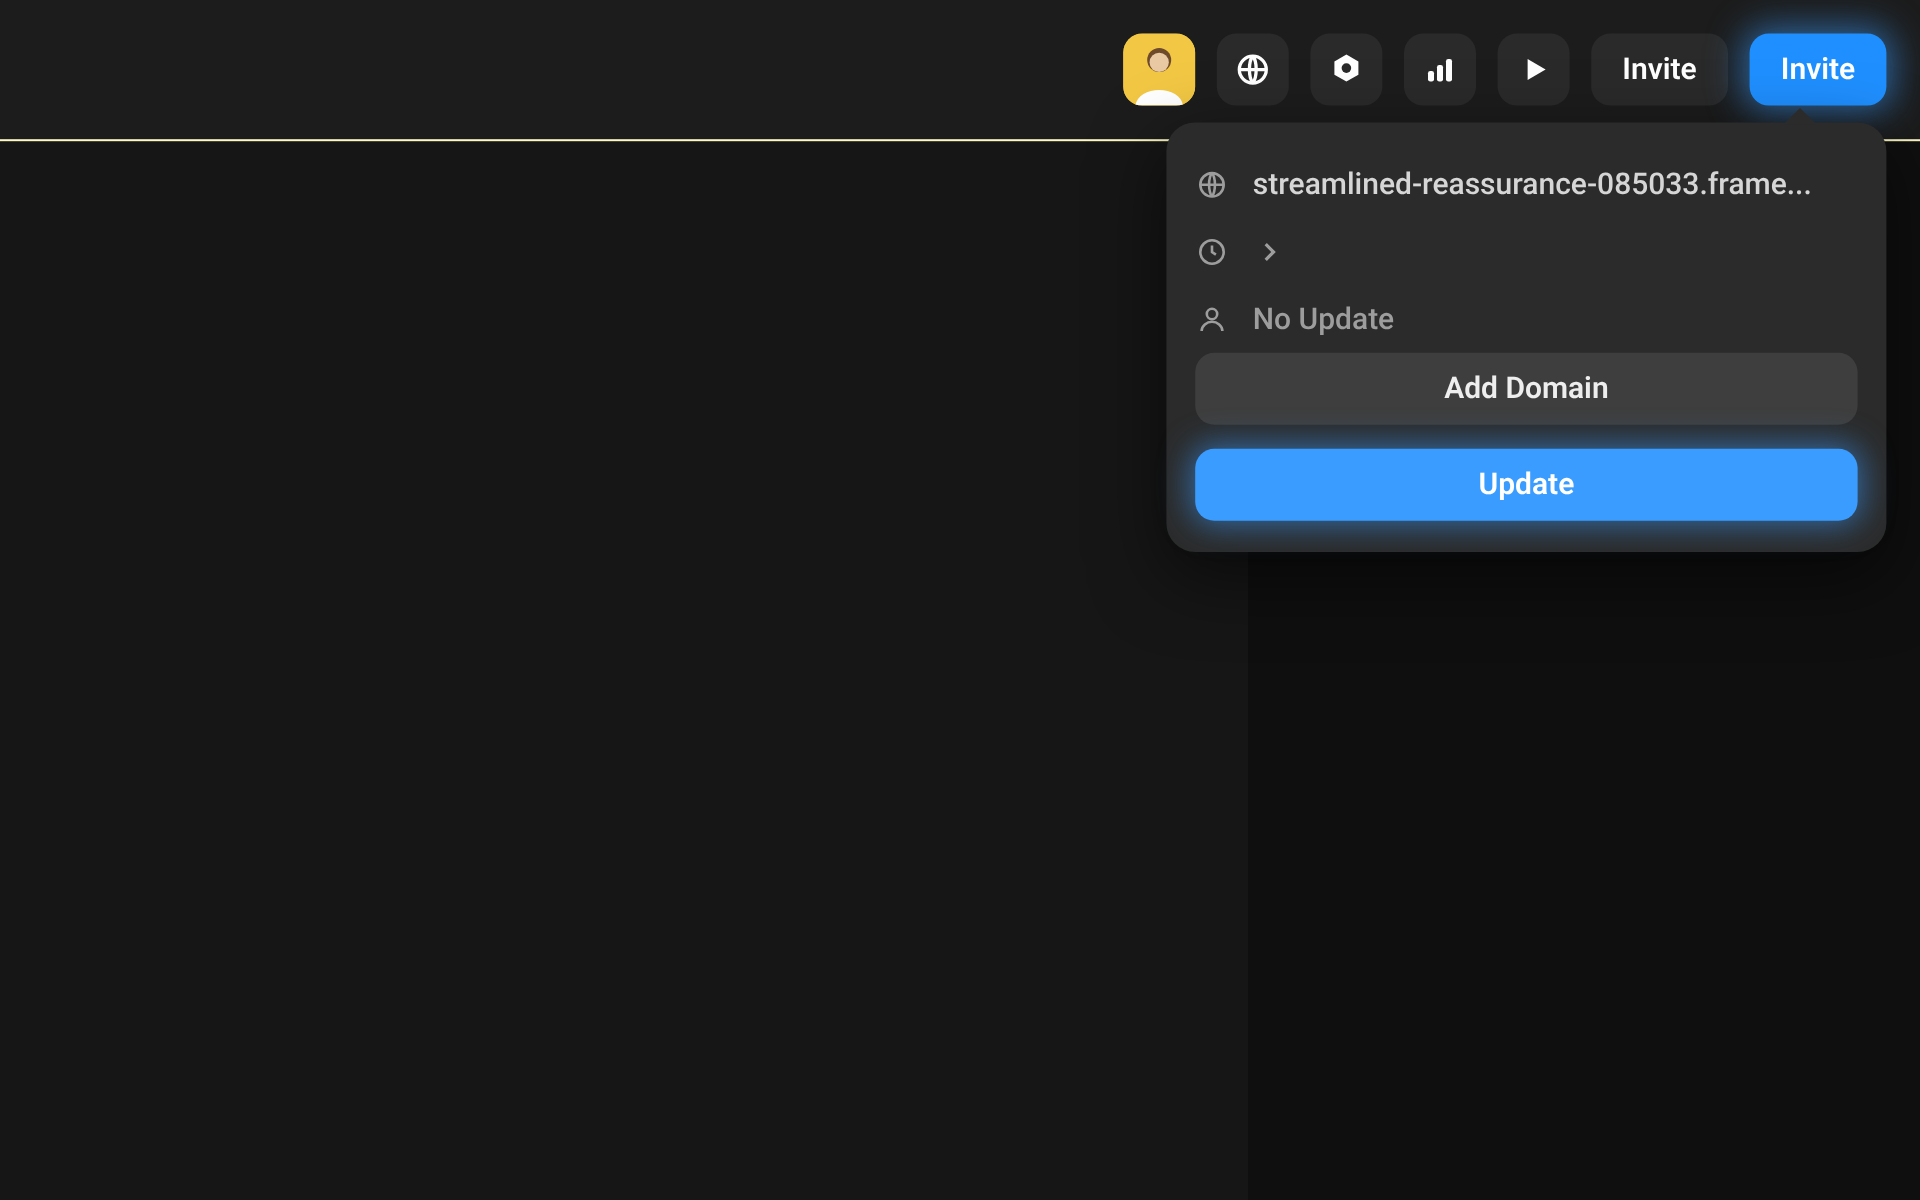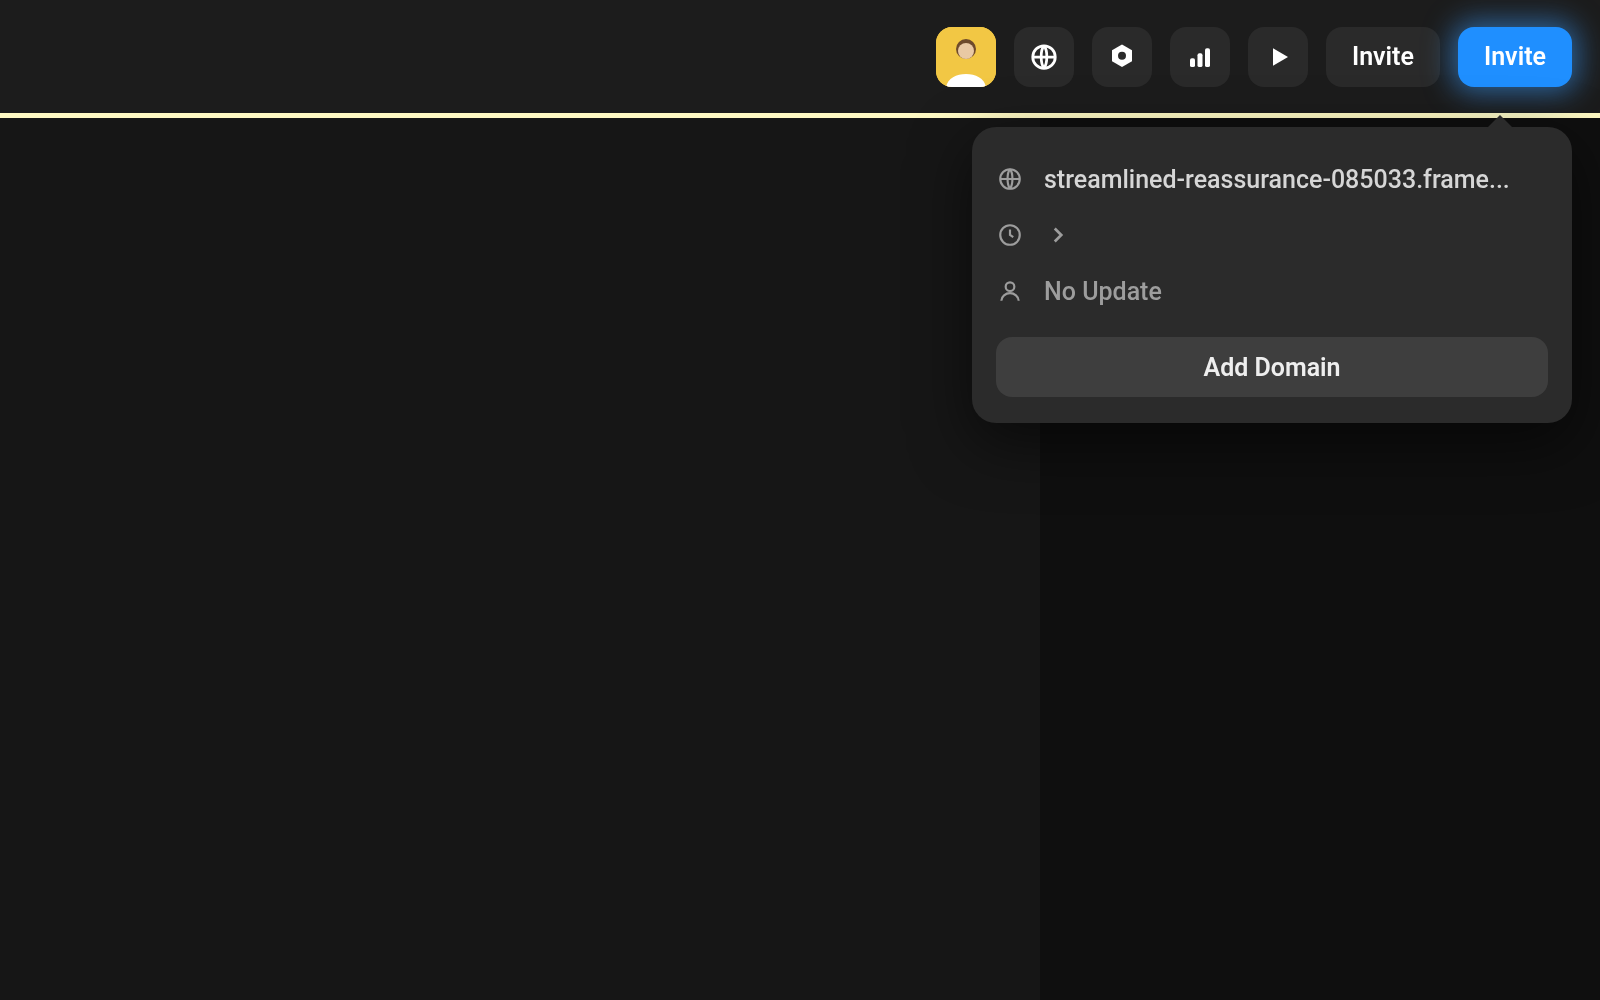--- a/index.html
+++ b/index.html
@@ -14,21 +14,21 @@
     --accent:#3b9cff;
     --accent-strong:#1f8fff;
     --accent-glow:rgba(59,156,255,0.55);
     --add-domain:#3e3e3e;
   }
   *{box-sizing:border-box;}
   html,body{margin:0;padding:0;width:1600px;height:1000px;background:var(--bg);font-family:-apple-system,BlinkMacSystemFont,"Segoe UI",Roboto,Helvetica,Arial,sans-serif;color:var(--text);overflow:hidden;}
   
   .topbar{
     height:118px;
-    border-bottom:5px solid #fef9c3;
+    border-bottom:2px solid #fef9c3;
     display:flex;align-items:center;justify-content:flex-end;
     padding:0 28px;gap:18px;
     background:var(--panel);
   }
   .icon-btn{
     width:60px;height:60px;border-radius:16px;background:var(--toolbar-btn);
     display:flex;align-items:center;justify-content:center;cursor:pointer;color:#fff;
   }
   .icon-btn svg{width:30px;height:30px;display:block;}
   .avatar{
@@ -47,39 +47,39 @@
   }
   
   .stage{
     position:relative;height:calc(1000px - 118px);background:#141414;
     display:flex;
   }
   .canvas{flex:1;background:#161616;}
   .sidepanel{width:560px;background:#0f0f0f;}
   
   .popover{
-    position:absolute;top:127px;right:28px;width:600px;
+    position:absolute;top:102px;right:28px;width:600px;
     background:var(--popover);border-radius:24px;padding:24px 24px 26px 24px;
     box-shadow:0 20px 60px rgba(0,0,0,0.55);
   }
   .popover::before{
     content:"";position:absolute;top:-12px;right:58px;width:0;height:0;
     border-left:14px solid transparent;border-right:14px solid transparent;
     border-bottom:14px solid var(--popover);
   }
   .pop-row{
     display:flex;align-items:center;gap:20px;height:56px;color:var(--muted);
     font-size:25px;font-weight:500;cursor:pointer;
   }
   .pop-row .label{flex:1;white-space:nowrap;overflow:hidden;text-overflow:ellipsis;}
   .pop-row .icon-slot{width:28px;height:28px;display:flex;align-items:center;justify-content:center;color:var(--muted);}
   .pop-row .icon-slot svg{width:26px;height:26px;stroke:currentColor;}
   .pop-row.first .label{color:#d6d6d6;}
   .chevron{color:#8a8a8a;}
-  .pop-actions{display:flex;flex-direction:column;gap:20px;margin-top:18px;}
+  .pop-actions{display:flex;flex-direction:column;gap:20px;}
   .pop-btn{
     height:60px;border-radius:16px;display:flex;align-items:center;justify-content:center;
     font-size:25px;font-weight:600;cursor:pointer;
   }
   .pop-btn.domain{background:var(--add-domain);color:#eee;}
   .pop-btn.update{background:var(--accent);color:#fff;box-shadow:0 0 26px 4px var(--accent-glow);}
 </style>
 </head>
 <body>
 
@@ -161,14 +161,17 @@
           <path d="M4 21c0-4 4-7 8-7s8 3 8 7"></path>
         </svg>
     </span>
     <span class="label">No Update</span>
   </div>
 
   <div class="pop-actions">
     <div class="pop-btn domain">
       <span>Add Domain</span>
     </div>
+    <div class="pop-btn update">
+      <span>Update</span>
+    </div>
   </div>
 </div>
 
 </body></html>

